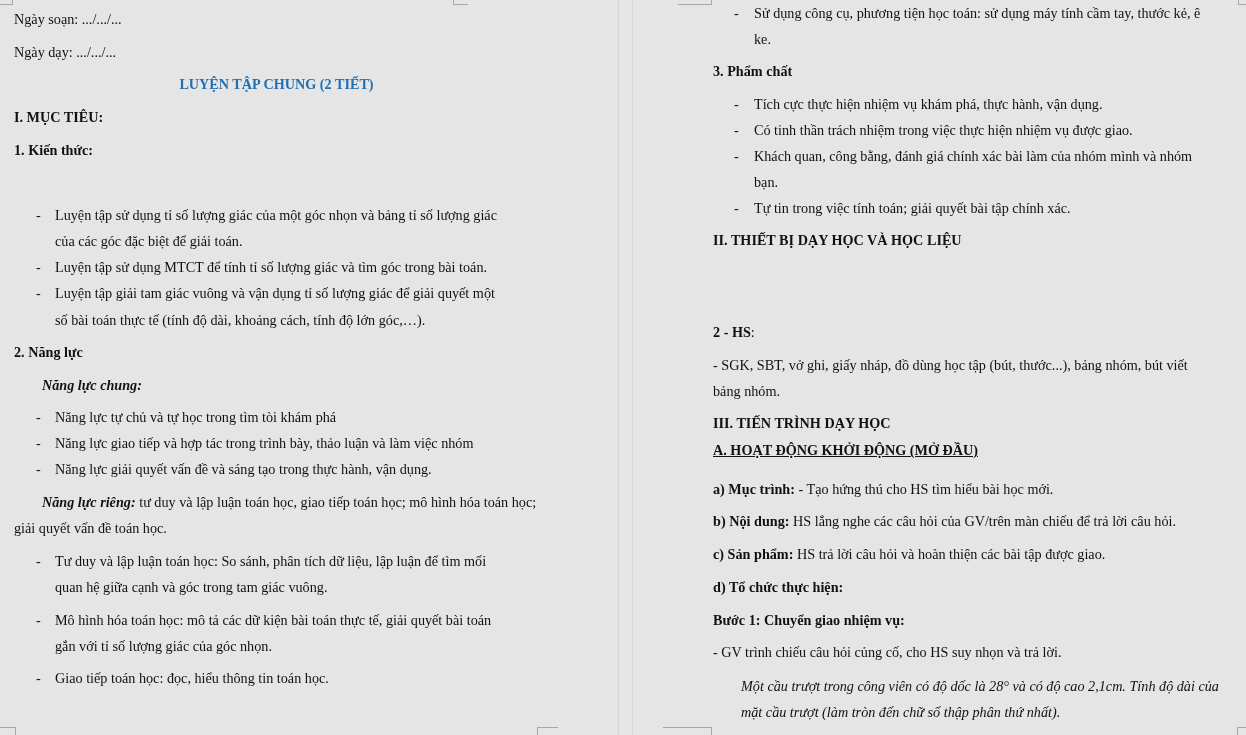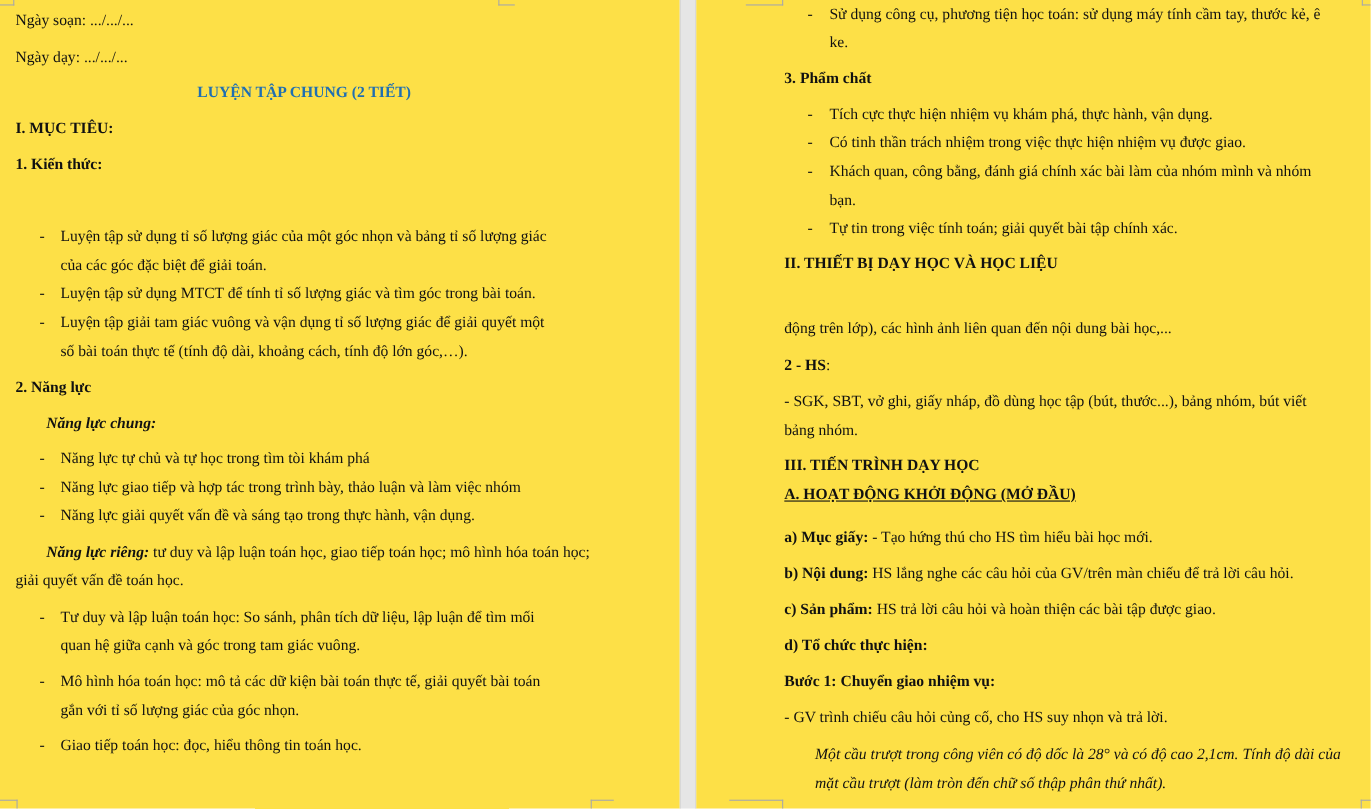--- a/index.html
+++ b/index.html
@@ -3,21 +3,21 @@
 <meta charset="utf-8">
 <style>
   html, body { margin:0; padding:0; }
   body {
     width:1246px; height:735px; overflow:hidden; position:relative;
     background:#ffffff;
     font-family:"Liberation Serif", "DejaVu Serif", serif;
     color:#111;
   }
   .page {
-    position:absolute; top:0; height:735px; background:#fde047; overflow:hidden;
+    position:absolute; top:0; height:735px; background:#e5e5e5; overflow:hidden;
   }
   #page-left { left:0; width:618px; }
   #page-right { left:633px; width:613px; }
   .gap {
     position:absolute; left:618px; top:0; width:15px; height:735px;
     background:#e6e6e6;
     border-left:1px solid #d6d6d6; border-right:1px solid #d6d6d6;
     box-sizing:border-box;
   }
   .corner { position:absolute; width:12px; height:8px; border-color:#a8a8a8; border-style:solid; border-width:0; }
@@ -101,33 +101,32 @@
   <div class="dash" style="left:101px;top:121px;">-</div>
   <div class="line" style="left:121px;top:121px;">Có tinh thần trách nhiệm trong việc thực hiện nhiệm vụ được giao.</div>
   <div class="dash" style="left:101px;top:147px;">-</div>
   <div class="line" style="left:121px;top:147px;">Khách quan, công bằng, đánh giá chính xác bài làm của nhóm mình và nhóm</div>
   <div class="line" style="left:121px;top:173px;">bạn.</div>
   <div class="dash" style="left:101px;top:199px;">-</div>
   <div class="line" style="left:121px;top:199px;">Tự tin trong việc tính toán; giải quyết bài tập chính xác.</div>
 
   <div class="line b" style="left:80px;top:231px;">II. THIẾT BỊ DẠY HỌC VÀ HỌC LIỆU</div>
 
-  <div class="line" style="left:80px;top:290px;">động trên lớp), các hình ảnh liên quan đến nội dung bài học,...</div>
 
   <div class="line" style="left:80px;top:323px;">
     <span class="b">2 - HS</span><span>:</span>
   </div>
   <div class="line" style="left:80px;top:356px;">- SGK, SBT, vở ghi, giấy nháp, đồ dùng học tập (bút, thước...), bảng nhóm, bút viết</div>
   <div class="line" style="left:80px;top:382px;">bảng nhóm.</div>
 
   <div class="line b" style="left:80px;top:414px;">III. TIẾN TRÌNH DẠY HỌC</div>
   <div class="line b" style="left:80px;top:441px;text-decoration:underline;">A. HOẠT ĐỘNG KHỞI ĐỘNG (MỞ ĐẦU)</div>
 
   <div class="line" style="left:80px;top:480px;">
-    <span class="b">a) Mục giấy:</span><span> - Tạo hứng thú cho HS tìm hiểu bài học mới.</span>
+    <span class="b">a) Mục trình:</span><span> - Tạo hứng thú cho HS tìm hiểu bài học mới.</span>
   </div>
   <div class="line" style="left:80px;top:512px;">
     <span class="b">b) Nội dung:</span><span> HS lắng nghe các câu hỏi của GV/trên màn chiếu để trả lời câu hỏi.</span>
   </div>
   <div class="line" style="left:80px;top:545px;">
     <span class="b">c) Sản phẩm:</span><span> HS trả lời câu hỏi và hoàn thiện các bài tập được giao.</span>
   </div>
   <div class="line b" style="left:80px;top:578px;">d) Tổ chức thực hiện:</div>
   <div class="line b" style="left:80px;top:611px;">Bước 1: Chuyển giao nhiệm vụ:</div>
   <div class="line" style="left:80px;top:643px;">- GV trình chiếu câu hỏi củng cố, cho HS suy nhọn và trả lời.</div>

